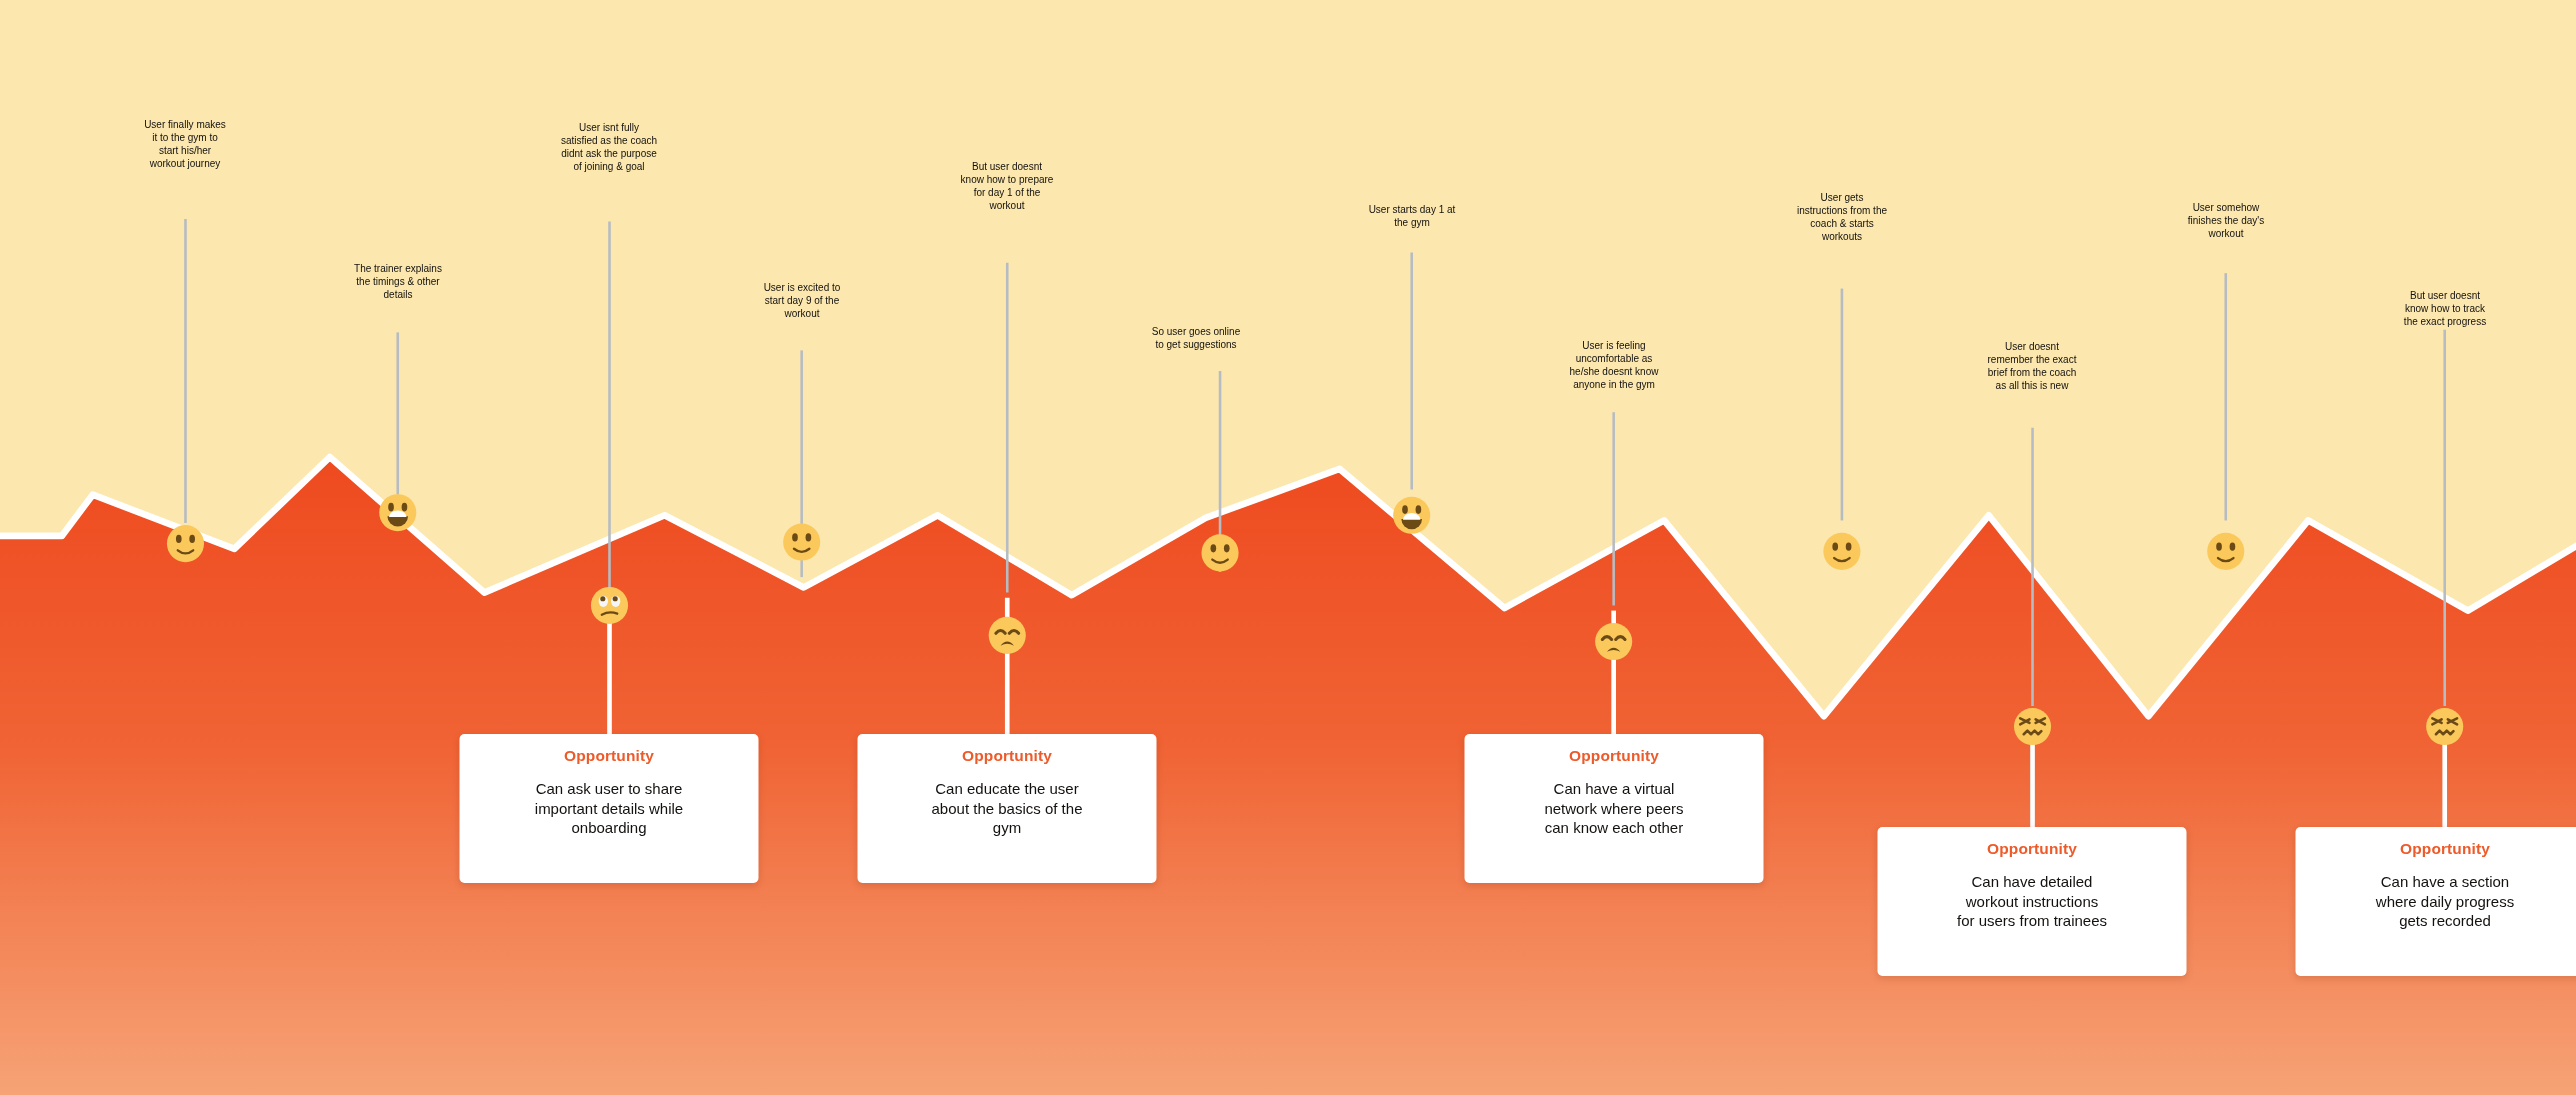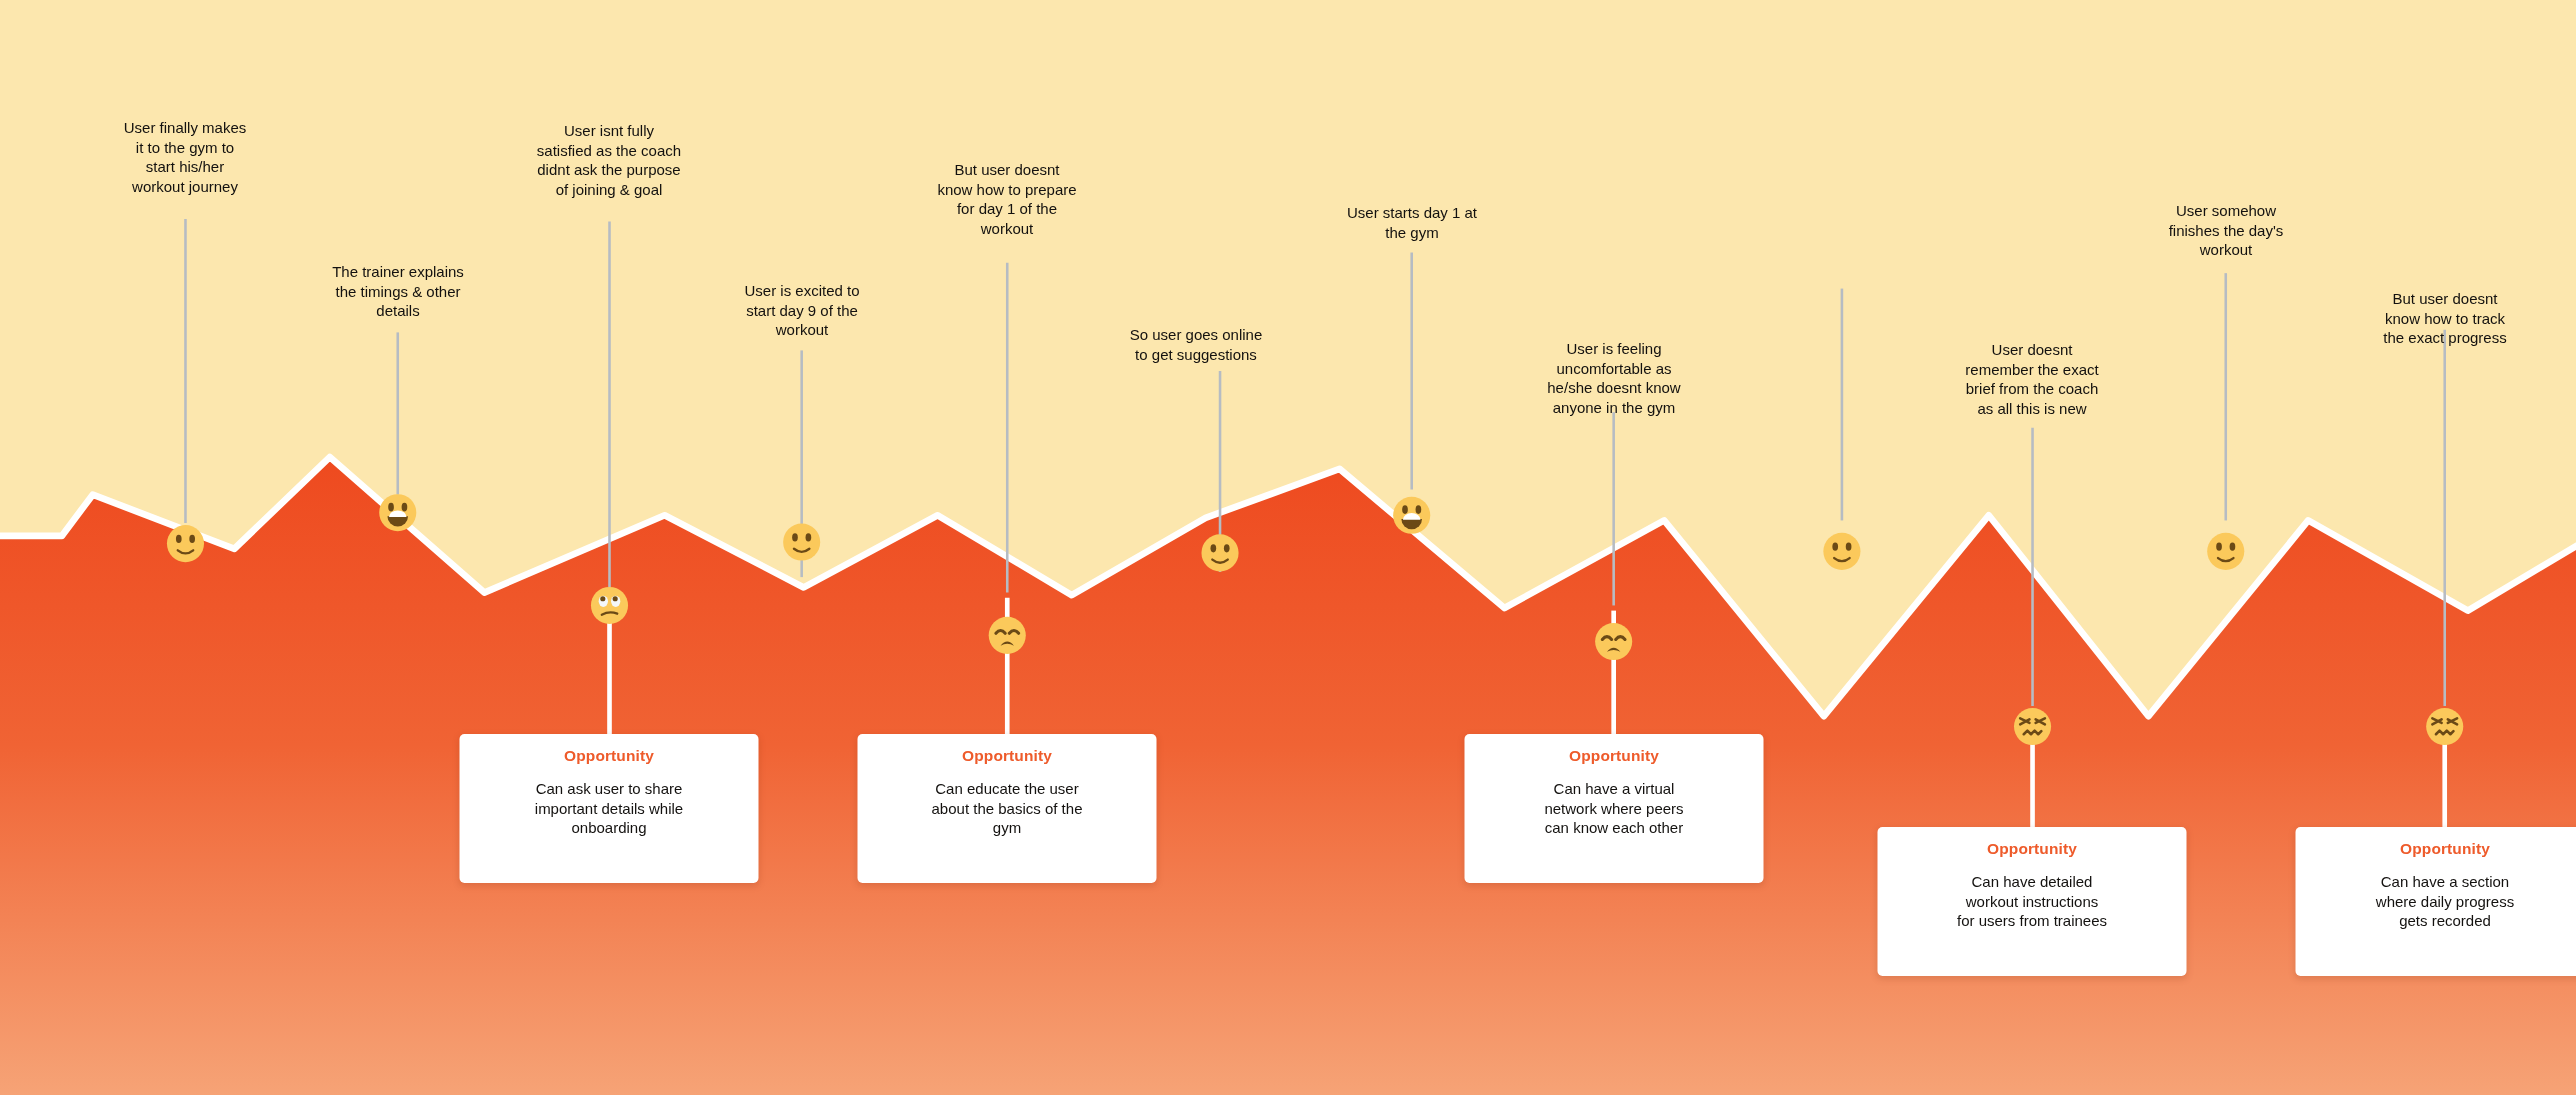--- a/index.html
+++ b/index.html
@@ -8,21 +8,21 @@
     background:#FCE7AE;
     font-family:"Liberation Sans", sans-serif;
     overflow:hidden;
     position:relative;
   }
   #stage{position:absolute;left:0;top:0;width:3470px;height:1096px;}
   svg.layer{position:absolute;left:0;top:0;width:3470px;height:1096px;}
   .label{
     position:absolute;
     text-align:center;
-    font-size:15px;
+    font-size:10px;
     line-height:1.30;
     color:#13110f;
     font-family:"Liberation Sans", sans-serif;
     white-space:pre-line;
     transform:translateX(-50%);
   }
   .opp-card{
     position:absolute;
     background:#FFFFFF;
     border-radius:5px;
@@ -226,20 +226,24 @@
 for day 1 of the
 workout</div>
   <div class="label" style="left:1196px; top:325px; width:175px;">So user goes online
 to get suggestions</div>
   <div class="label" style="left:1412px; top:185px; width:175px;margin-top:18px;">User starts day 1 at
 the gym</div>
   <div class="label" style="left:1614px; top:299px; width:206px;margin-top:40px;">User is feeling
 uncomfortable as
 he/she doesnt know
 anyone in the gym</div>
+  <div class="label" style="left:1842px; top:191px; width:180px;">User gets
+instructions from the
+coach &amp; starts
+workouts</div>
   <div class="label" style="left:2032px; top:340px; width:191px;">User doesnt
 remember the exact
 brief from the coach
 as all this is new</div>
   <div class="label" style="left:2226px; top:201px; width:170px;">User somehow
 finishes the day's
 workout</div>
   <div class="label" style="left:2445px; top:289px; width:180px;">But user doesnt
 know how to track
 the exact progress</div>

